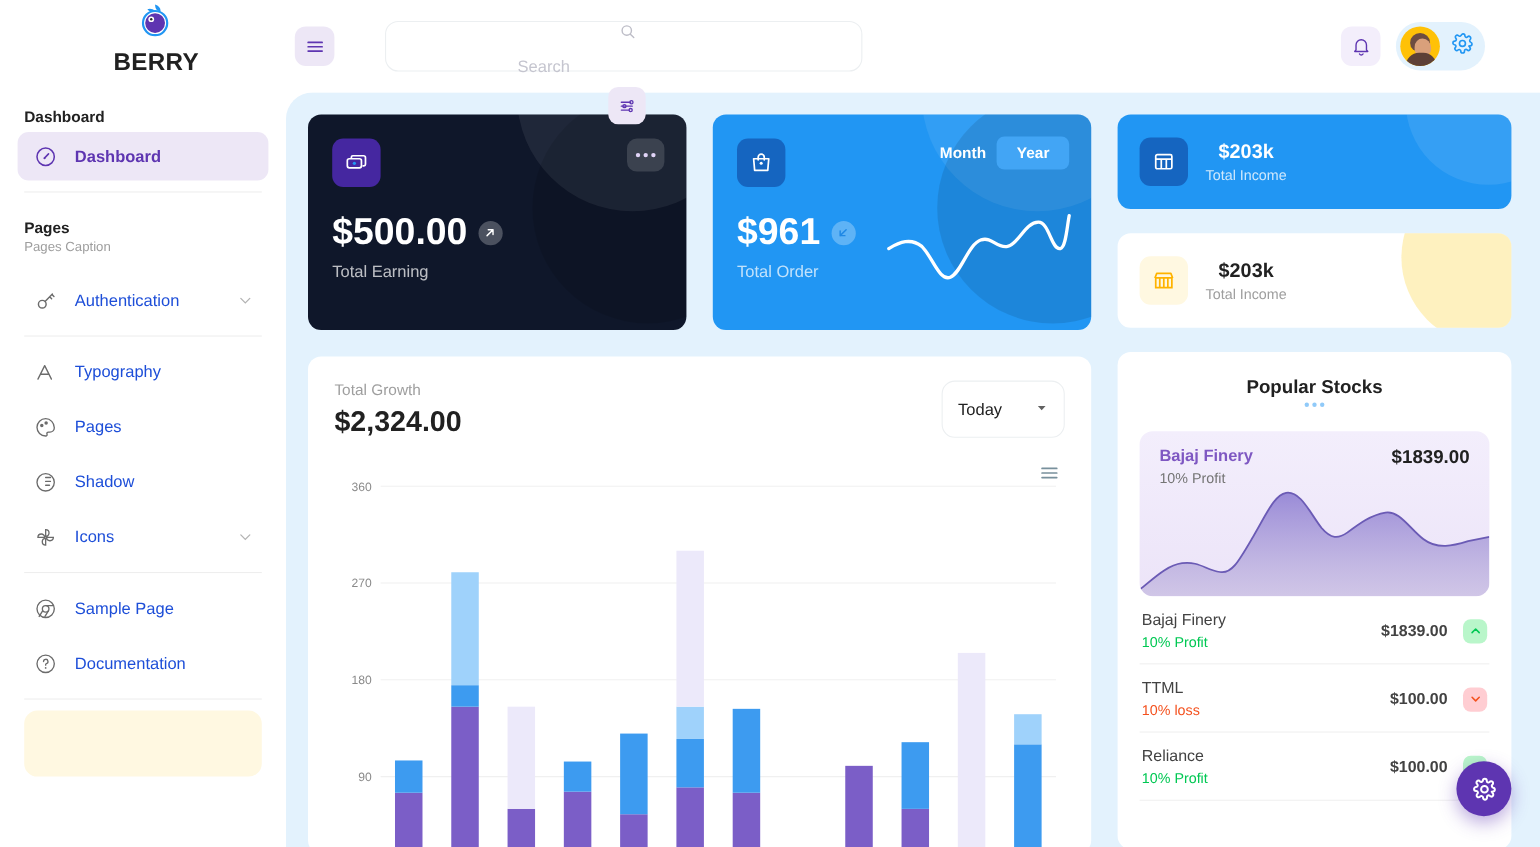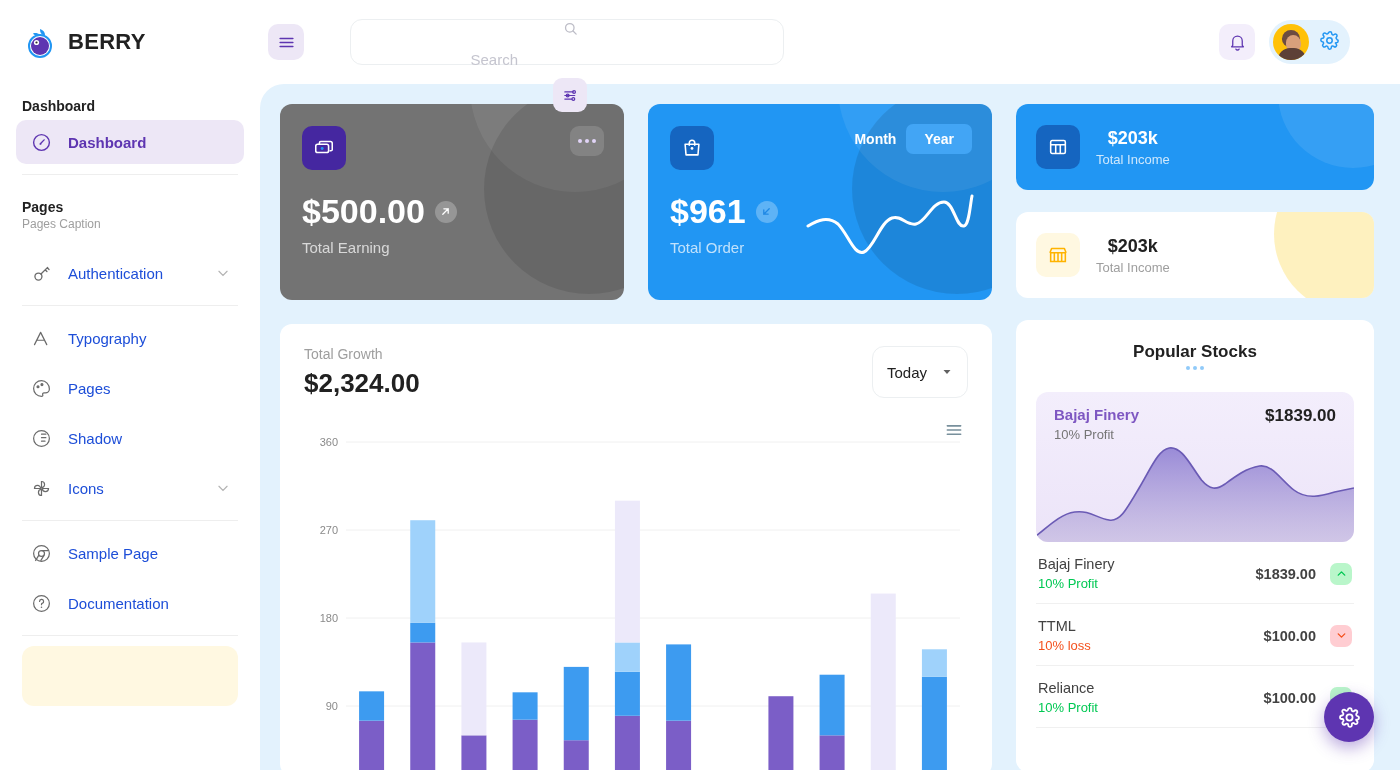--- a/index.html
+++ b/index.html
@@ -10,21 +10,21 @@
     overflow: hidden;
   }
   .app { display: flex; width: 1400px; height: 770px; position: relative; }
 
   
   .sidebar {
     width: 260px; height: 770px; background: #ffffff;
     flex: 0 0 260px; position: relative; z-index: 5;
     display: flex; flex-direction: column;
   }
-  .brand { height: 84px; display: flex; align-items: center; padding-left: 24px; gap: 10px; }
+  .brand { height: 84px; display: flex; align-items: center; padding-left: 24px; gap: 10px; flex-direction: column; }
   .brand-logo { width: 34px; height: 34px; flex: 0 0 34px; }
   .brand-name { font-size: 22px; font-weight: bold; letter-spacing: .3px; color: #212121; }
   .side-scroll { padding: 0 16px; overflow: hidden; flex: 1; }
   .group-title { font-size: 14px; font-weight: bold; color: #212121; padding: 14px 6px 6px; }
   .group-caption { font-size: 12px; color: #9e9e9e; padding: 0 6px 6px; margin-top: -4px;}
   .nav-item {
     display: flex; align-items: center; gap: 16px;
     height: 44px; padding: 0 14px; border-radius: 10px;
     color: #1d4ed8; font-size: 15px; cursor: pointer; margin-bottom: 6px;
   }
@@ -85,21 +85,21 @@
     flex: 1; background: #e3f2fd; border-top-left-radius: 24px;
     padding: 20px 26px 0 20px; overflow: hidden; position: relative;
   }
   .grid { display: flex; gap: 24px; }
   .col-left { width: 712px; flex: 0 0 712px; }
   .col-right { flex: 1; min-width: 0; }
 
   
   .kpi-row { display: flex; gap: 24px; margin-bottom: 24px; }
   .kpi-card { width: 344px; height: 196px; border-radius: 12px; position: relative; overflow: hidden; padding: 22px; }
-  .kpi-purple { background: #737373; }
+  .kpi-purple { background: #0f172a; }
   .kpi-blue { background: #2196f3; }
   .circ { position: absolute; border-radius: 50%; }
   .kpi-purple .c1 { width: 210px; height: 210px; right: -56px; top: -122px; background: rgba(255,255,255,.07); }
   .kpi-purple .c2 { width: 210px; height: 210px; right: -70px; top: -20px; background: rgba(0,0,0,.10); }
   .kpi-blue .c1 { width: 210px; height: 210px; right: -56px; top: -122px; background: rgba(255,255,255,.08); }
   .kpi-blue .c2 { width: 210px; height: 210px; right: -70px; top: -20px; background: rgba(0,0,0,.10); }
   .kpi-icon {
     width: 44px; height: 44px; border-radius: 10px; display: flex; align-items: center;
     justify-content: center; position: relative; z-index: 2;
   }
@@ -138,21 +138,21 @@
   .mini-white .deco { position:absolute; width:160px; height:160px; border-radius:50%; right:-60px; top:-58px; background:#fde68a; opacity:.55; }
 
   
   .card { background: #fff; border-radius: 12px; }
   .growth { height: 452px; padding: 22px 24px 0; position: relative; overflow: hidden; }
   .growth-head { display: flex; align-items: flex-start; justify-content: space-between; }
   .growth-label { font-size: 14px; color: #9e9e9e; }
   .growth-amt { font-size: 26px; font-weight: bold; color: #212121; margin-top: 6px; }
   .select-box {
     border: 1px solid #eceff1; border-radius: 12px; height: 52px; padding: 0 14px;
-    display: flex; align-items: center; gap: 14px; font-size: 15px; color: #212121; cursor: pointer;
+    display: flex; align-items: center; gap: 30px; font-size: 15px; color: #212121; cursor: pointer;
   }
   .menu-ico { position: absolute; right: 28px; top: 96px; cursor: pointer; }
   .chartbox { position: absolute; left: 24px; right: 24px; top: 110px; bottom: 0; }
 
   
   .stocks { padding: 22px 20px 0; height: 452px; overflow: hidden; position: relative; }
   .stocks-head { display: flex; align-items: center; justify-content: space-between; flex-direction: column; }
   .stocks-title { font-size: 17px; font-weight: bold; color: #212121; }
   .dots-btn { display:flex; gap:3px; cursor:pointer; padding:4px; }
   .dots-btn i { width:4px; height:4px; border-radius:50%; background:#90caf9; display:block;}

